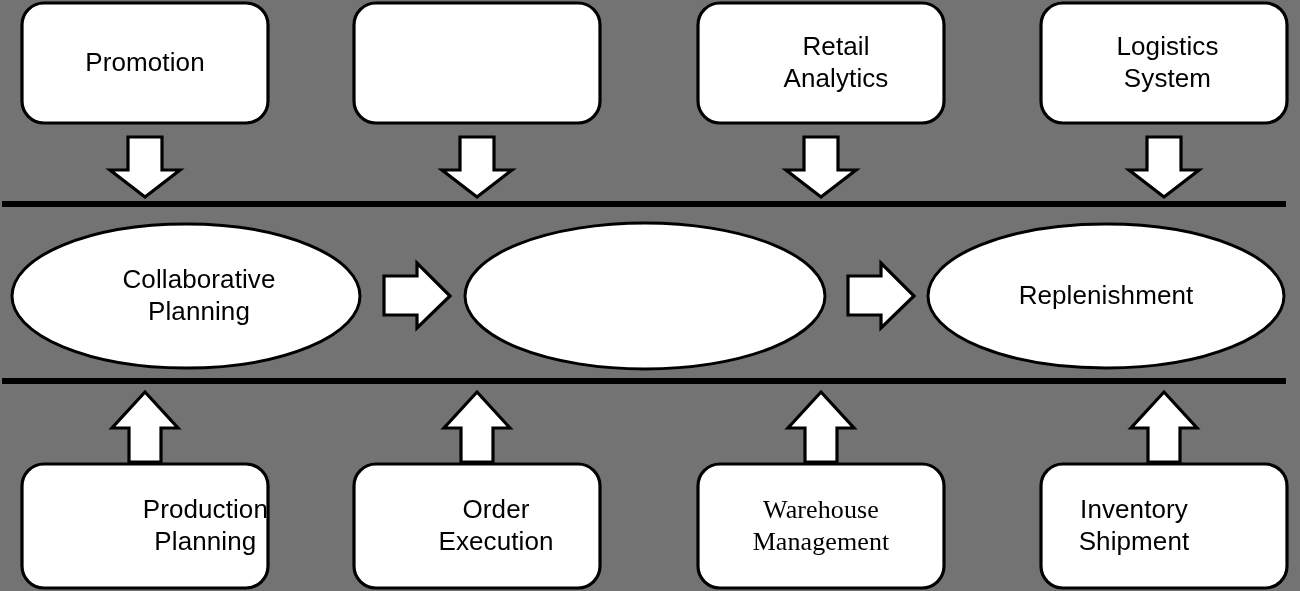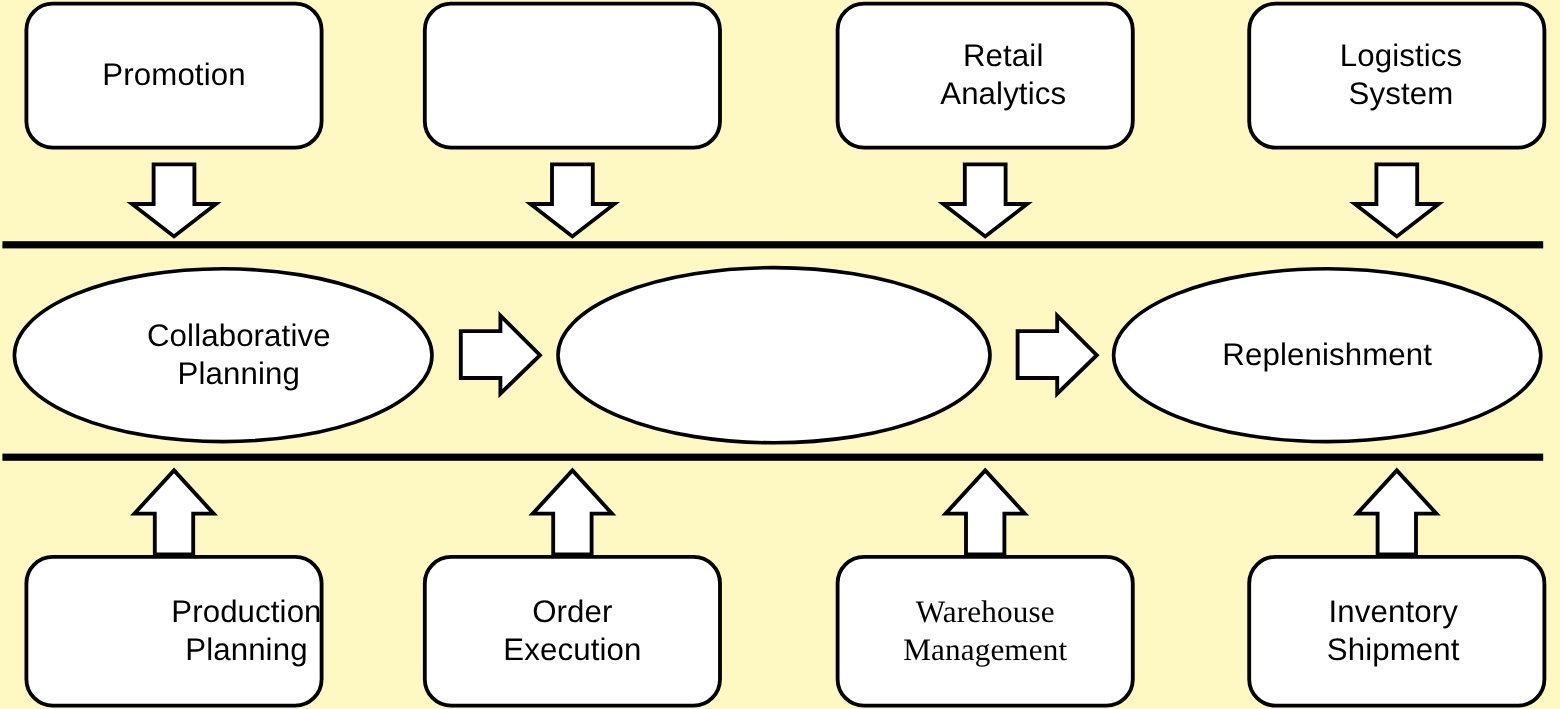--- a/index.html
+++ b/index.html
@@ -4,21 +4,21 @@
 <style>
   html, body {
     margin: 0;
     padding: 0;
     background: #ffffff;
   }
   #canvas {
     position: relative;
     width: 1300px;
     height: 591px;
-    background: #fef9c3;
+    background: #737373;
     overflow: hidden;
     font-family: "Liberation Sans", sans-serif;
   }
   .svg-layer {
     position: absolute;
     left: 0;
     top: 0;
     width: 1300px;
     height: 591px;
   }
@@ -127,26 +127,26 @@
 
   <div class="shape-hit" style="left:112px; top:392px; width:66px; height:70px;"></div>
   <div class="shape-hit" style="left:444px; top:392px; width:66px; height:70px;"></div>
   <div class="shape-hit" style="left:788px; top:392px; width:66px; height:70px;"></div>
   <div class="shape-hit" style="left:1131px; top:392px; width:66px; height:70px;"></div>
 
   <div class="node-label" style="left:22px; top:464px; width:246px; height:124px;justify-content:flex-end;">
     <span>Production
 Planning</span>
   </div>
-  <div class="node-label" style="left:354px; top:464px; width:246px; height:124px;">
+  <div class="node-label" style="left:373px; top:464px; width:246px; height:124px;">
     <span>Order
 Execution</span>
   </div>
   <div class="node-label" style="left:698px; top:464px; width:246px; height:124px;font-family:Liberation Serif, serif;">
     <span>Warehouse
 Management</span>
   </div>
-  <div class="node-label" style="left:1038px; top:464px; width:246px; height:124px;">
+  <div class="node-label" style="left:1011px; top:464px; width:246px; height:124px;">
     <span>Inventory
 Shipment</span>
   </div>
 
 </div>
 
 </body></html>

